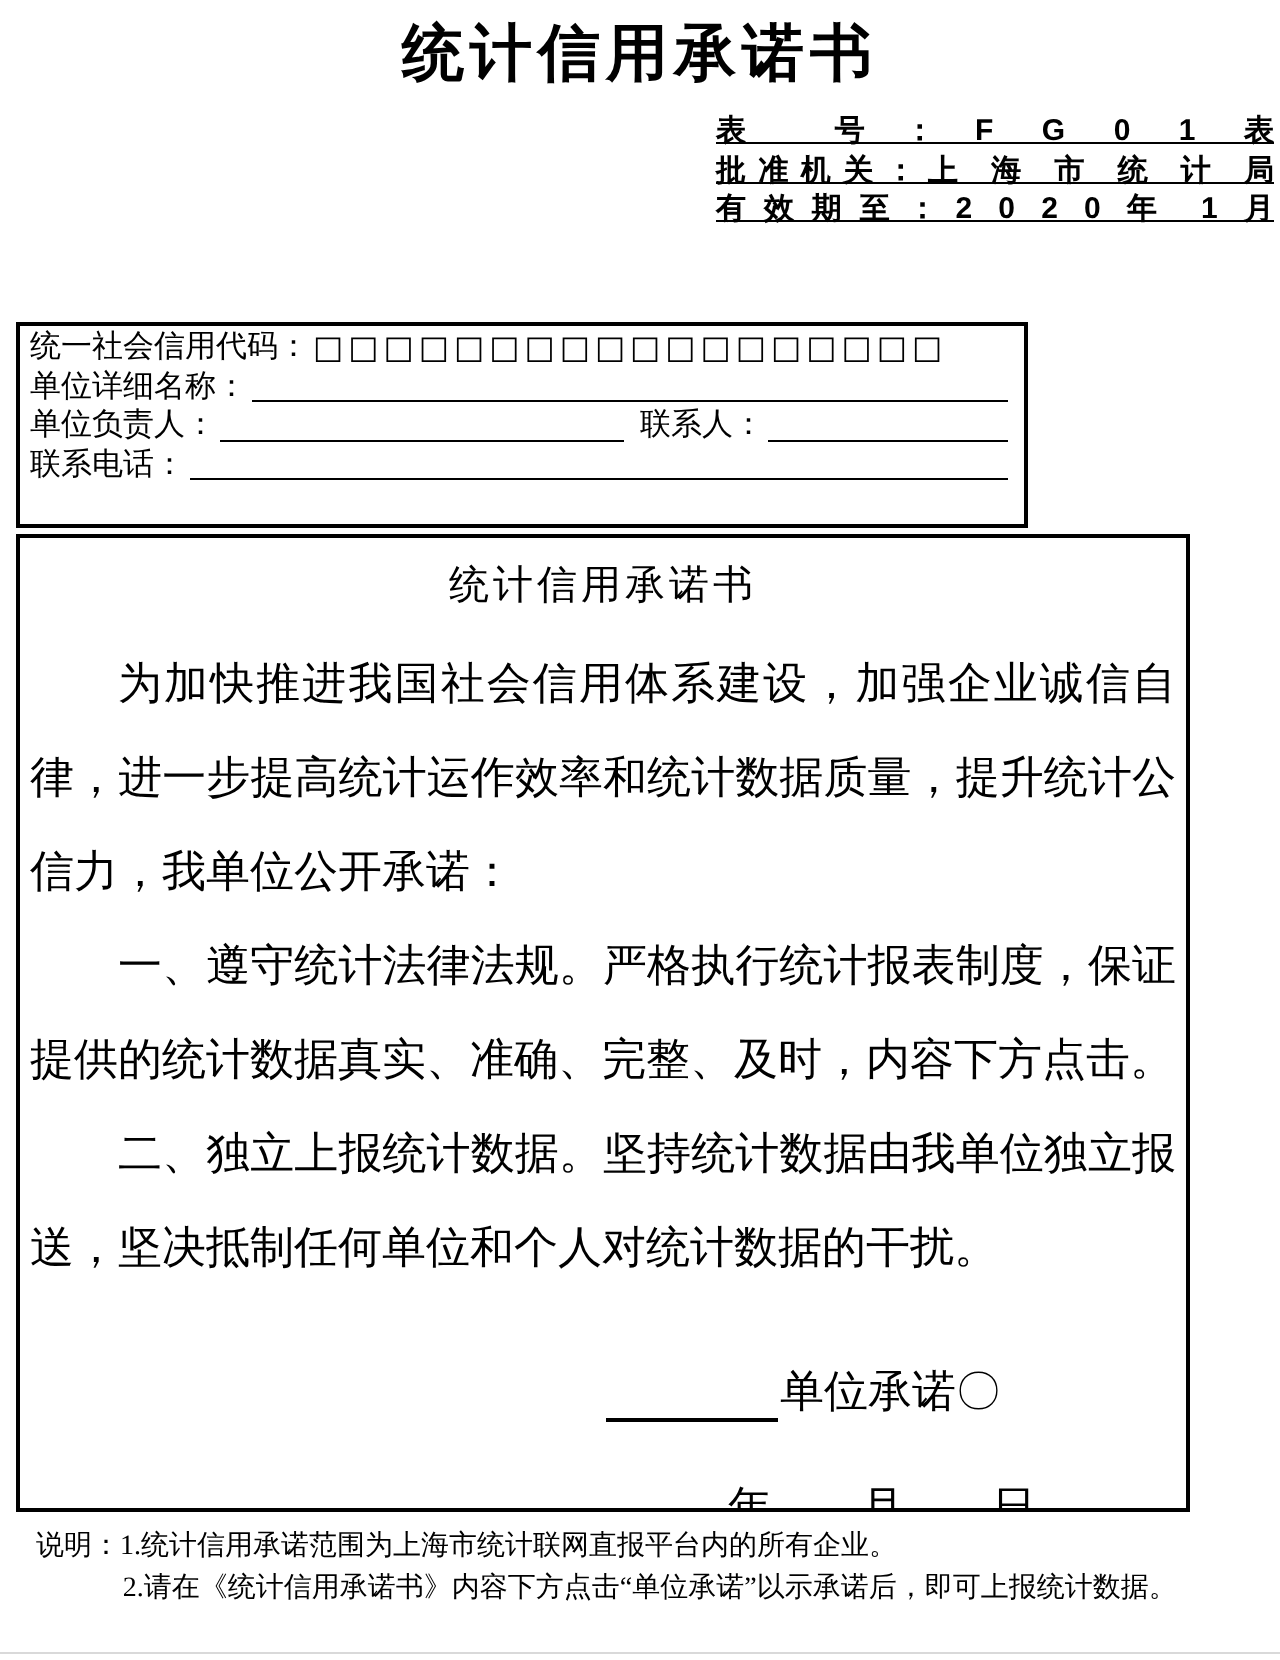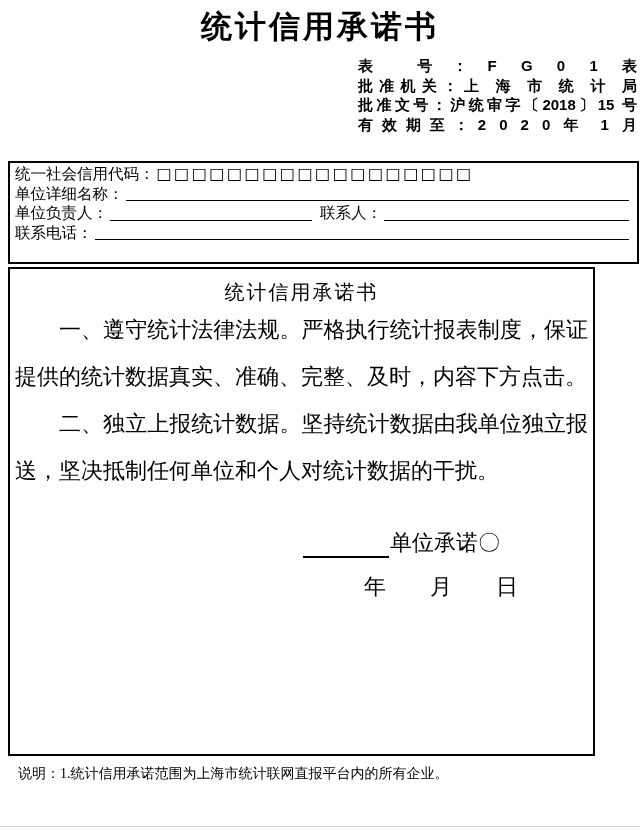--- a/index.html
+++ b/index.html
@@ -15,30 +15,30 @@
     position: absolute; top: 6px; left: 0; width: 640px;
     text-align: center;
     font-family: "Liberation Sans", "DejaVu Sans", sans-serif;
     font-weight: 900; font-size: 31px; letter-spacing: 3px;
   }
 
   
   .header-meta {
     position: absolute; top: 56px; left: 358px; width: 279px;
     font-family: "Liberation Sans", "DejaVu Sans", sans-serif;
-    font-weight: 700; font-size: 15px;
+    font-weight: 700; font-size: 15px; text-decoration: underline;
   }
   .meta-line {
     display: block; height: 19.6px; line-height: 19.6px;
     text-align: justify; text-align-last: justify; white-space: nowrap;
   }
 
   
   .info-box {
-    position: absolute; left: 8px; top: 161px; width: 631px; height: 103px;
+    position: absolute; left: 8px; top: 161px; width: 506px; height: 103px;
     border: 2px solid #000; padding: 1px 6px 2px 5px; overflow: hidden;
   }
   .info-row {
     display: flex; align-items: flex-end; height: 19.6px;
     font-size: 15.5px; line-height: 19.6px; white-space: nowrap;
   }
   .info-label { flex: 0 0 auto; }
   .code-squares {
     font-family: "DejaVu Sans", sans-serif;
     font-size: 16px; letter-spacing: 2.5px; line-height: 19.6px;
@@ -66,21 +66,21 @@
   .commit-row {
     display: flex; justify-content: flex-end; align-items: flex-end;
     margin-top: 34px; padding-right: 88px; font-size: 22px; line-height: 30px; text-align: center;
   }
   .commit-blank {
     width: 86px; border-bottom: 2px solid #000; height: 26px; margin-right: 1px;
   }
   .commit-button { display: flex; align-items: flex-end; cursor: pointer; }
   .date-row {
     text-align: right; padding-right: 70px; font-size: 22px;
-    line-height: 30px; margin-top: 14px; white-space: pre;
+    line-height: 30px; margin-top: 28px; white-space: pre;
   }
 
   
   .notes {
     position: absolute; left: 18px; top: 764px; width: 580px;
     font-size: 14px; line-height: 20.5px;
   }
   .note-first { display: block; }
   .note-second { display: block; text-indent: 3.1em; }
 
@@ -90,21 +90,20 @@
   }
 </style>
 </head>
 <body>
 
 <div class="doc-title">统计信用承诺书</div>
 
 <div class="header-meta">
   <span class="meta-line">表 号：F G 0 1 表</span>
   <span class="meta-line">批准机关：上 海 市 统 计 局</span>
-  <span class="meta-line">批准文号：沪统审字〔2018〕15 号</span>
   <span class="meta-line">有效期至：2 0 2 0 年 1 月</span>
 </div>
 
 <div class="info-box">
   <div class="info-row">
     <span class="info-label">统一社会信用代码：</span>
     <span class="code-squares">□□□□□□□□□□□□□□□□□□</span>
   </div>
   <div class="info-row">
     <span class="info-label">单位详细名称：</span>
@@ -117,31 +116,33 @@
     <span class="fill-line grow"></span>
   </div>
   <div class="info-row">
     <span class="info-label">联系电话：</span>
     <span class="fill-line grow"></span>
   </div>
 </div>
 
 <div class="letter-box">
   <div class="letter-title">统计信用承诺书</div>
+  <p class="letter-para first">为加快推进我国社会信用体系建设，加强企业诚信自律，进一步提高统计运作效率和统计数据质量，提升统计公信力，我单位公开承诺：</p>
   <p class="letter-para">一、遵守统计法律法规。严格执行统计报表制度，保证提供的统计数据真实、准确、完整、及时，内容下方点击。</p>
   <p class="letter-para">二、独立上报统计数据。坚持统计数据由我单位独立报送，坚决抵制任何单位和个人对统计数据的干扰。</p>
   <div class="commit-row">
     <span class="commit-blank"></span>
     <span class="commit-button">
       <span>单位承诺</span>
       <span>〇</span>
     </span>
   </div>
   <div class="date-row">年　　月　　日</div>
 </div>
 
 <div class="notes">
   <span class="note-first">
     <span>说明：</span><span>1.统计信用承诺范围为上海市统计联网直报平台内的所有企业。</span>
   </span>
+  <span class="note-second">2.请在《统计信用承诺书》内容下方点击“单位承诺”以示承诺后，即可上报统计数据。</span>
 </div>
 
 <div class="bottom-rule"></div>
 
 </body></html>

